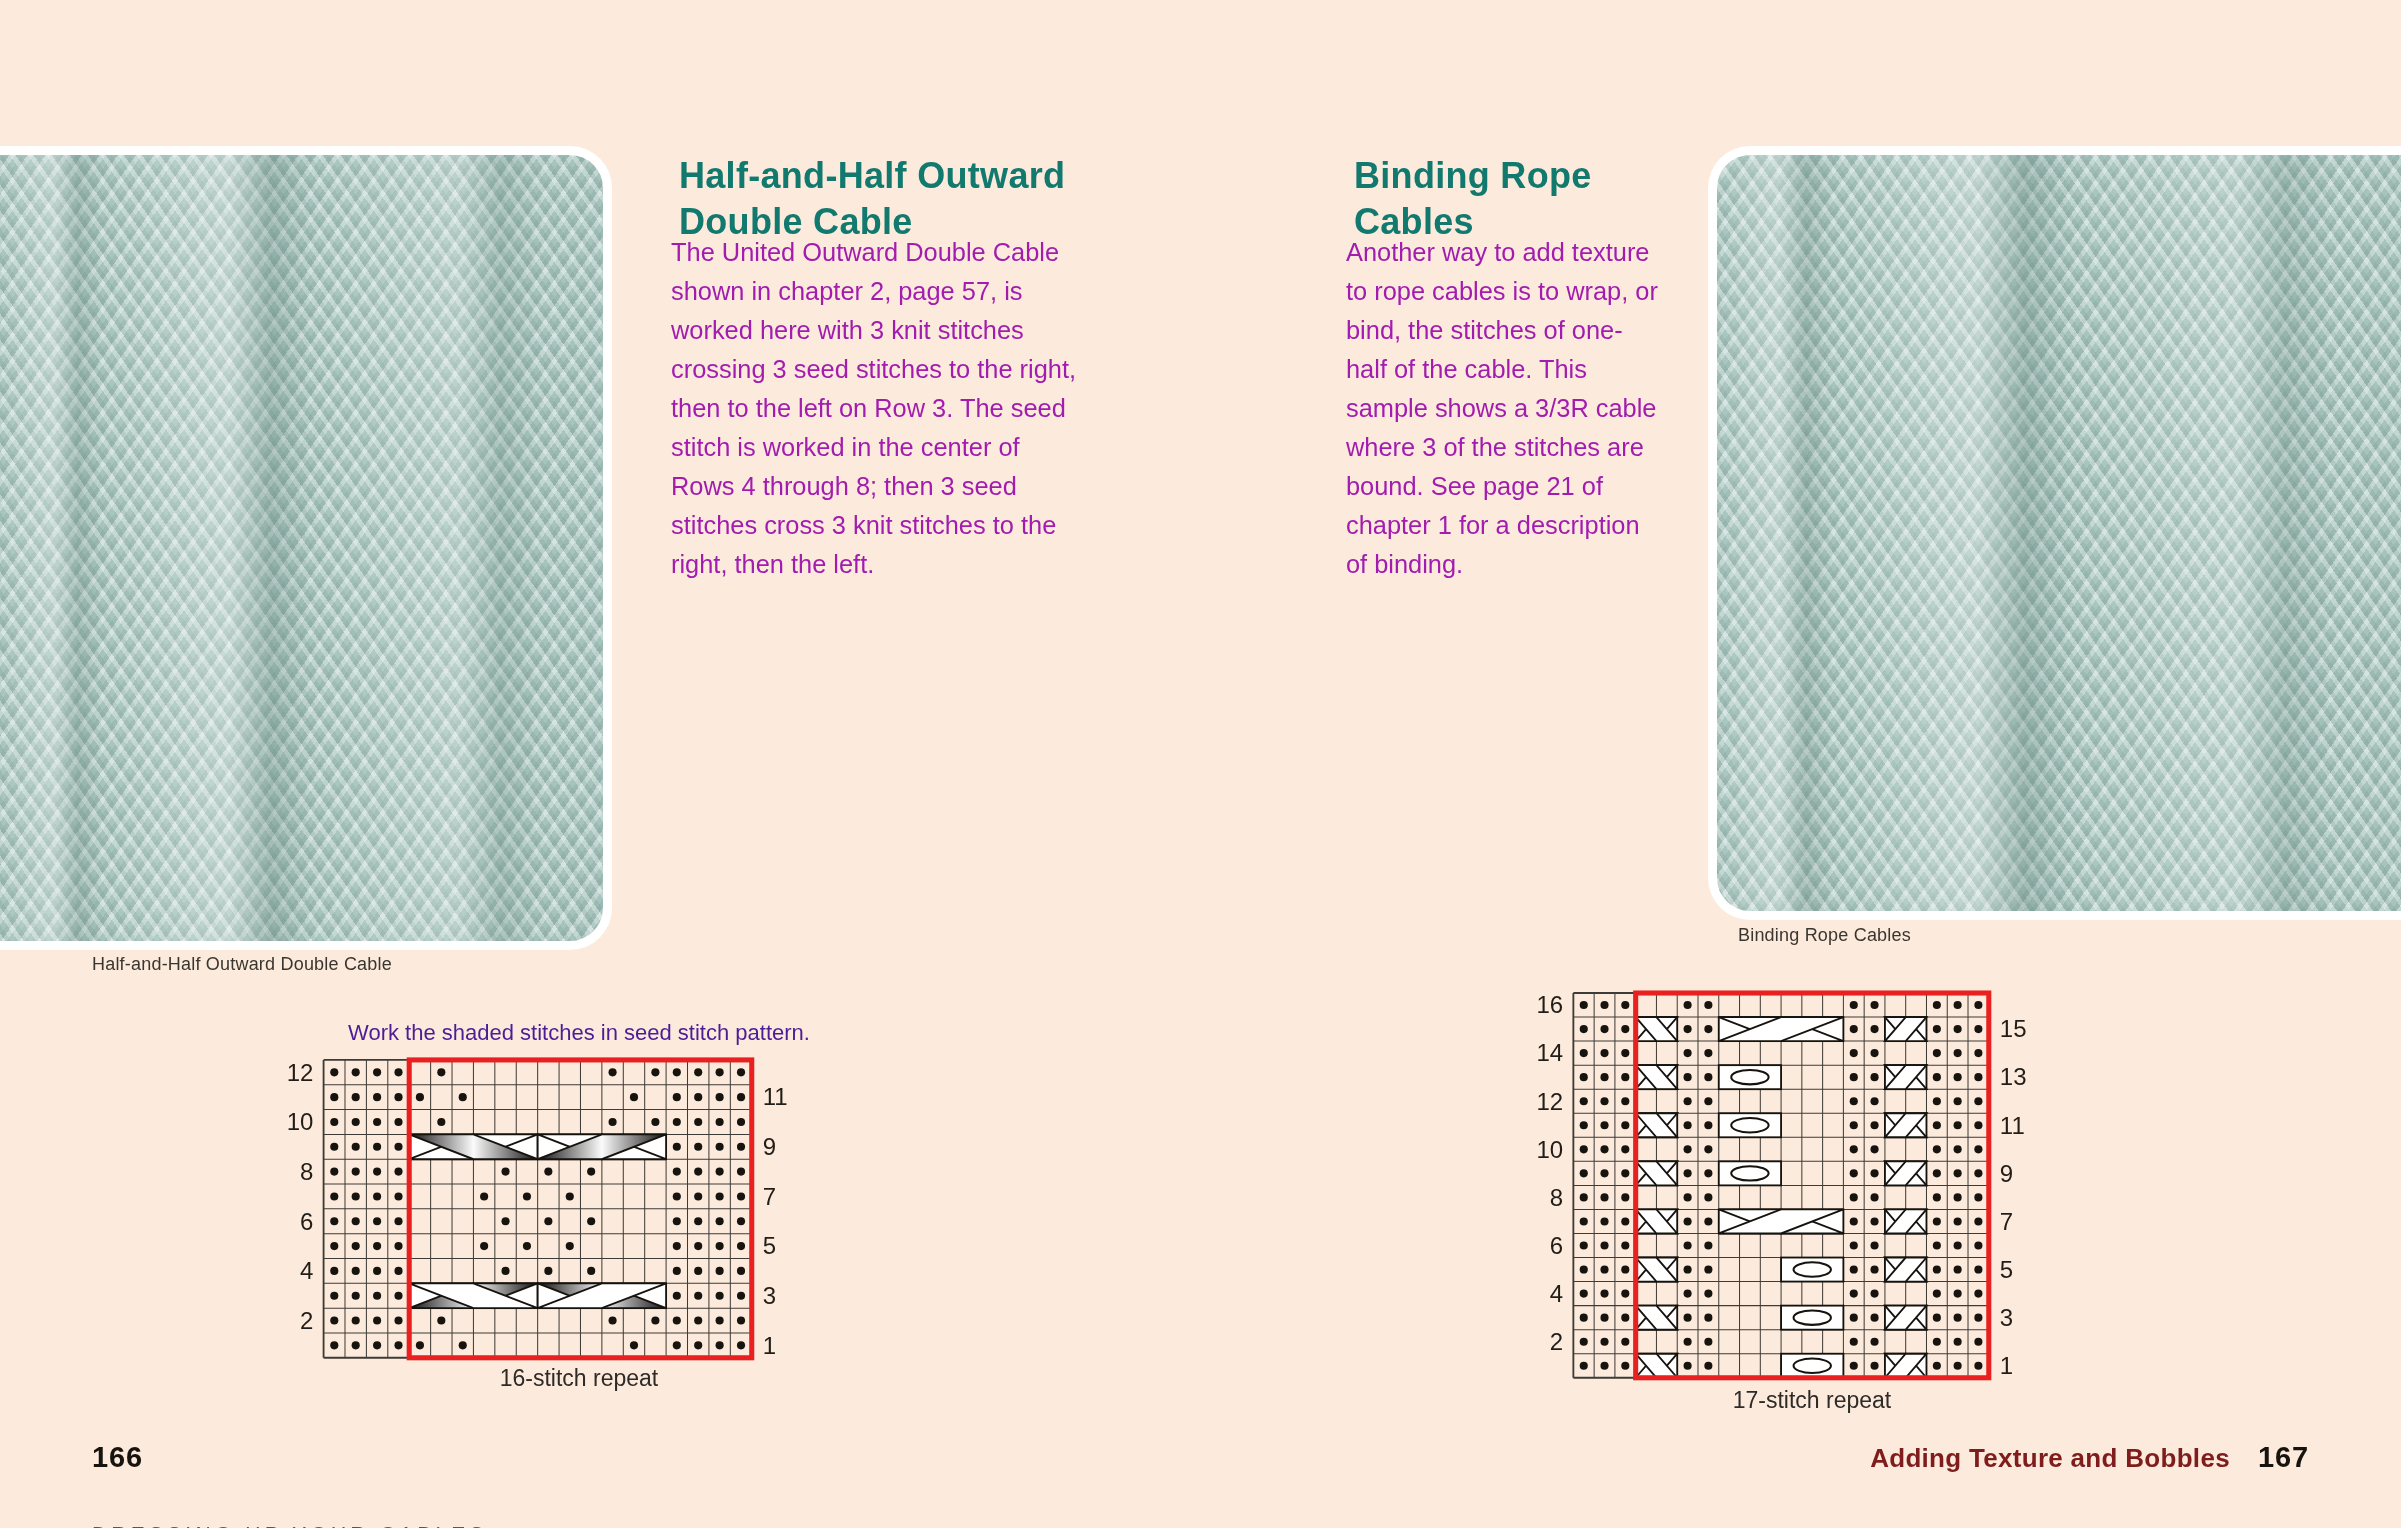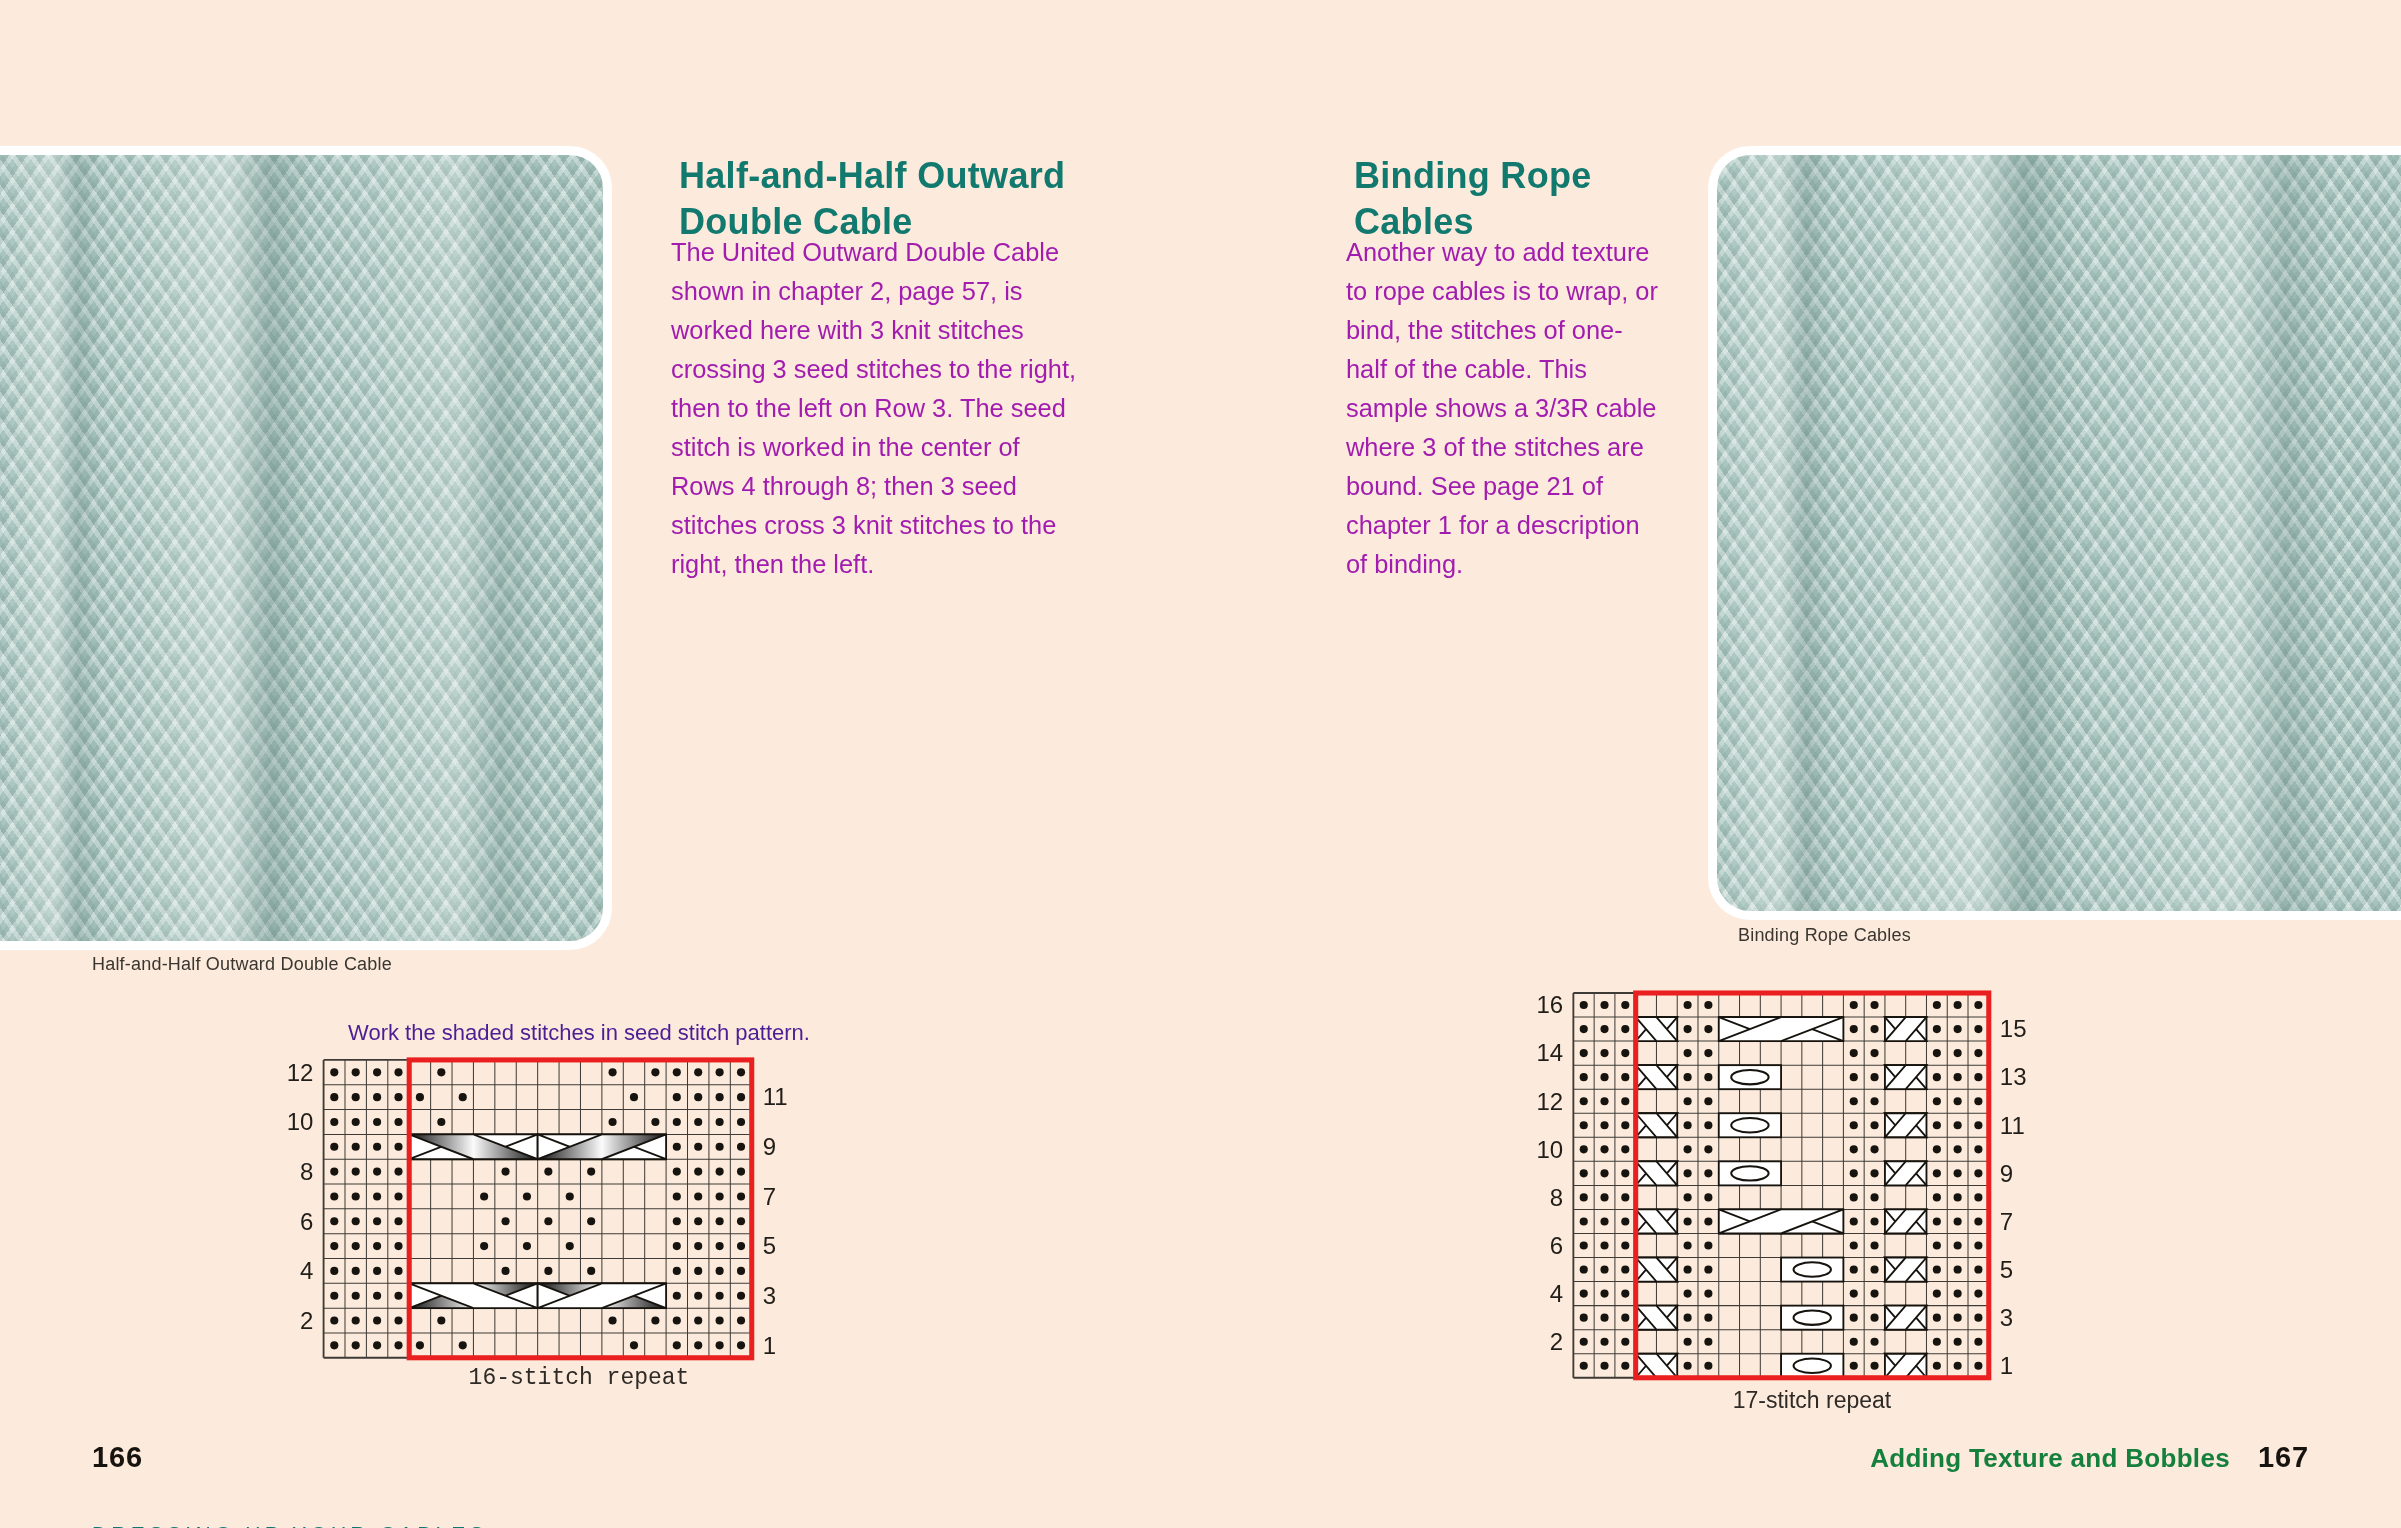--- a/index.html
+++ b/index.html
@@ -28,33 +28,33 @@
   .h-left{left:671px;top:145px;width:517px;}
   .h-right{left:1346px;top:145px;width:388px;}
 
   .bodytext{position:absolute;margin:0;font-size:25.4px;line-height:39px;color:#a21caf;}
   .b-left{left:671px;top:233px;width:417px;}
   .b-right{left:1346px;top:233px;width:314px;}
 
   .chart-note{position:absolute;left:339px;top:1020px;width:480px;text-align:center;
     font-size:22px;color:#4c1d95;}
   .repeat-label{position:absolute;width:480px;text-align:center;font-size:23px;color:#2e2a26;}
-  .rl-left{left:339px;top:1365px;font-family:Liberation Mono, monospace;}
+  .rl-left{left:339px;top:1365px;}
   .rl-right{left:1572px;top:1387px;}
 
   svg.chart{position:absolute;overflow:visible;}
   #chart-left{left:281px;top:1047px;}
   #chart-right{left:1529px;top:981px;}
 
   .footer{position:absolute;display:flex;align-items:baseline;}
   .footer-left{left:92px;top:1441px;gap:48px;flex-direction:column;}
   .footer-right{right:92px;top:1441px;gap:28px;}
   .pagenum{font-size:29px;font-weight:700;color:#17130f;letter-spacing:0.9px;}
   .runhead-left{font-size:21px;letter-spacing:4.2px;color:#0f766e;}
-  .runhead-right{font-size:26px;font-weight:700;color:#15803d;letter-spacing:0.3px;}
+  .runhead-right{font-size:26px;font-weight:700;color:#7f1d1d;letter-spacing:0.3px;}
 </style>
 </head>
 <body>
 
 <div class="spread">
 
   <div class="photo photo-left"></div>
   <div class="caption cap-left">Half-and-Half Outward Double Cable</div>
 
   <h2 class="heading h-left"><span>Half-and-Half Outward</span><br><span>Double Cable</span></h2>

